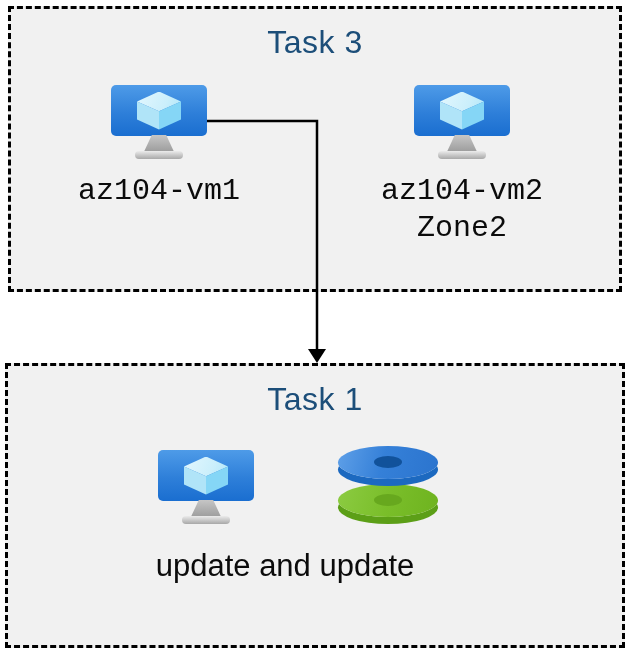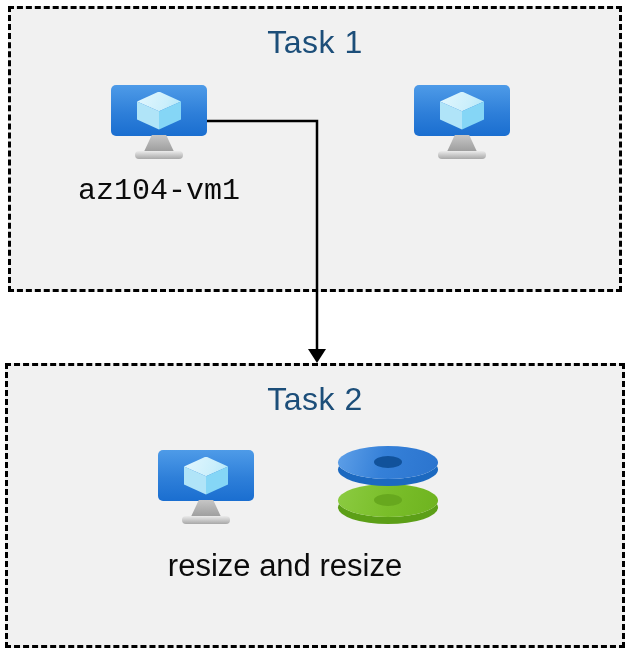--- a/index.html
+++ b/index.html
@@ -119,21 +119,21 @@
     pointer-events:none;
     z-index:5;
   }
 </style>
 </head>
 <body>
 
 <div class="stage">
 
   <section class="task-box task1">
-    <h2 class="task-title">Task 1</h2>
+    <h2 class="task-title">Task 3</h2>
 
     <div class="vm-group">
       <div class="vm-icon" style="left:100px; top:76px;">
         <div class="vm-screen">
           <div class="vm-cube">
             <i class="cube-top"></i>
             <i class="cube-left"></i>
             <i class="cube-right"></i>
           </div>
         </div>
@@ -150,30 +150,34 @@
         <div class="vm-screen">
           <div class="vm-cube">
             <i class="cube-top"></i>
             <i class="cube-left"></i>
             <i class="cube-right"></i>
           </div>
         </div>
         <div class="vm-stand"></div>
         <div class="vm-base"></div>
       </div>
+      <div class="vm-label label-vm2">
+        <div>az104-vm2</div>
+        <div>Zone2</div>
+      </div>
     </div>
   </section>
 
   <svg class="arrow-svg" viewBox="0 0 628 654" xmlns="http://www.w3.org/2000/svg" aria-hidden="true">
     <path d="M 207 121 L 317 121 L 317 350" fill="none" stroke="#000000" stroke-width="2.5"></path>
     <polygon points="317,363 308,349 326,349" fill="#000000"></polygon>
   </svg>
 
   <section class="task-box task2">
-    <h2 class="task-title">Task 2</h2>
+    <h2 class="task-title">Task 1</h2>
 
     <div class="vm-icon" style="left:150px; top:84px;">
       <div class="vm-screen">
         <div class="vm-cube">
           <i class="cube-top"></i>
           <i class="cube-left"></i>
           <i class="cube-right"></i>
         </div>
       </div>
       <div class="vm-stand"></div>
@@ -182,16 +186,16 @@
 
     <div class="disks-icon" style="left:330px; top:80px;">
       <div class="disk blue">
         <i class="hole"></i>
       </div>
       <div class="disk green">
         <i class="hole"></i>
       </div>
     </div>
 
-    <div class="caption">resize and resize</div>
+    <div class="caption">update and update</div>
   </section>
 
 </div>
 
 </body></html>

